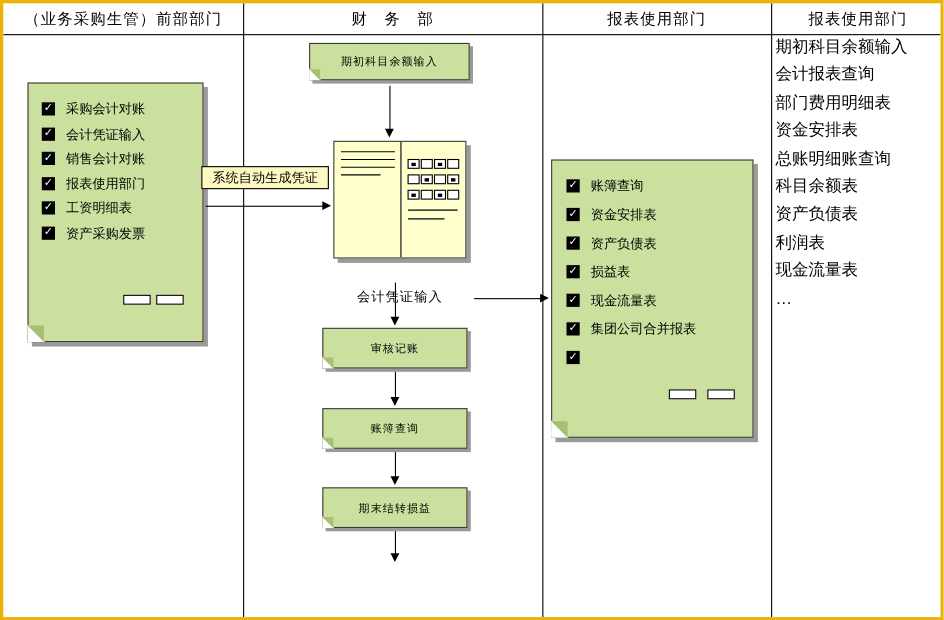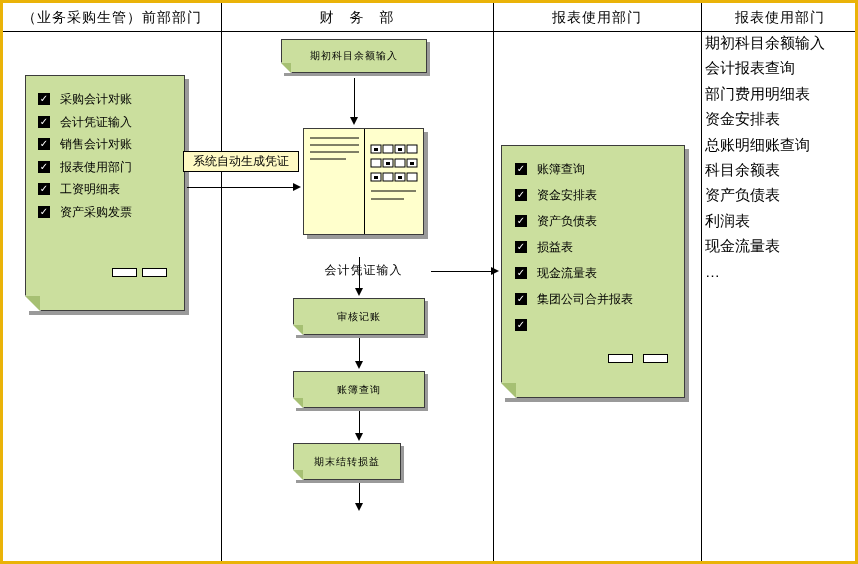--- a/index.html
+++ b/index.html
@@ -167,21 +167,21 @@
   <div class="arr-v" style="left:352px;top:335px;height:31px"></div>
 
   <div class="note note-sm fold-sm" style="left:290px;top:368px;width:132px;height:37px">
     <span>账簿查询</span>
     <div class="fold-cover"></div>
     <div class="fold-flap"></div>
   </div>
 
   <div class="arr-v" style="left:352px;top:408px;height:30px"></div>
 
-  <div class="note note-sm fold-sm" style="left:290px;top:440px;width:108px;height:37px">
+  <div class="note note-sm fold-sm" style="left:290px;top:440px;width:132px;height:37px">
     <span>期末结转损益</span>
     <div class="fold-cover"></div>
     <div class="fold-flap"></div>
   </div>
 
   <div class="arr-v" style="left:352px;top:480px;height:28px"></div>
 
 
   <div class="note" style="left:498px;top:142px;width:184px;height:253px">
     <div class="cb-row" style="left:13px;top:16px">

